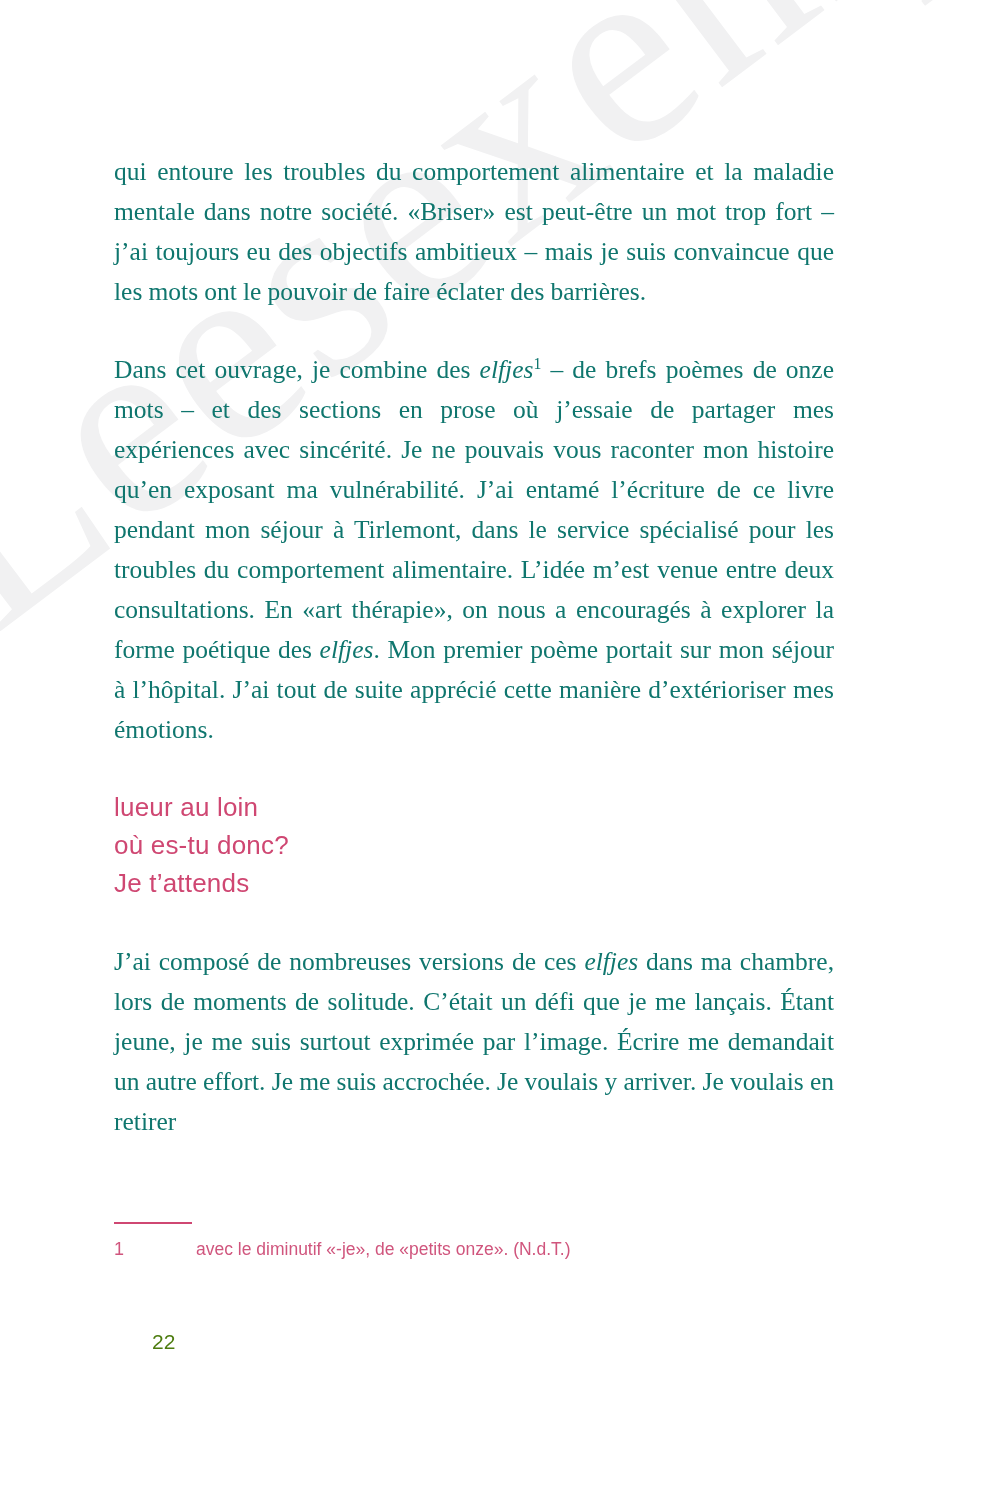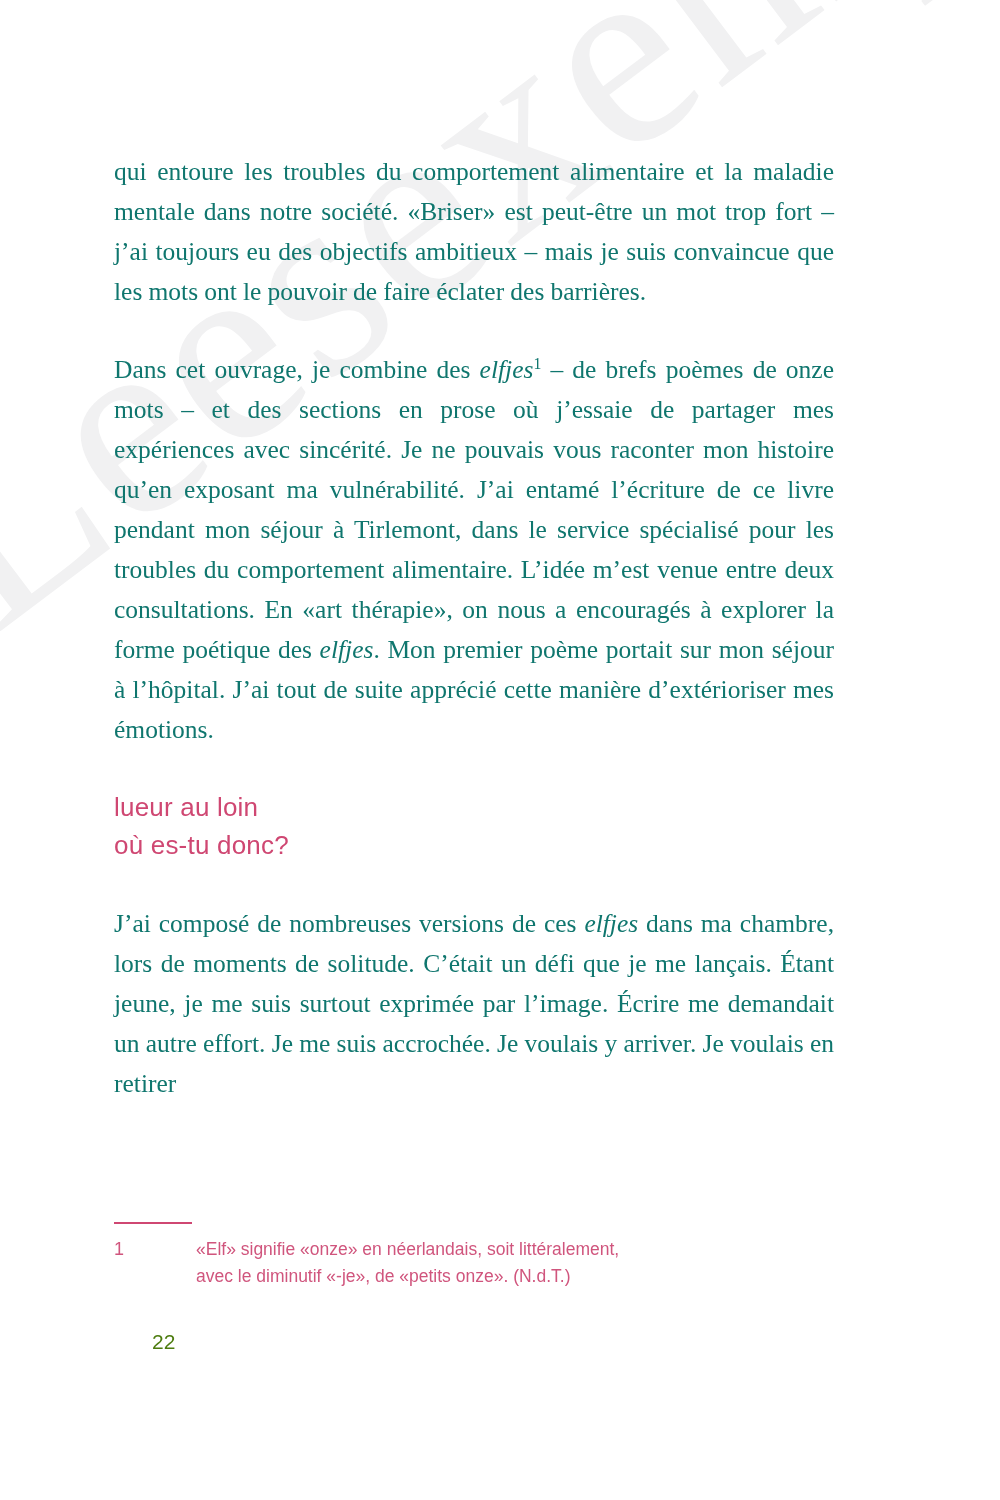--- a/index.html
+++ b/index.html
@@ -127,32 +127,32 @@
 
   <div class="content">
 
     <p class="body-par" id="par-1">qui entoure les troubles du comportement alimentaire et la maladie mentale dans notre société. «Briser» est peut-être un mot trop fort – j’ai toujours eu des objectifs ambitieux – mais je suis convaincue que les mots ont le pouvoir de faire éclater des barrières.</p>
 
     <p class="body-par" id="par-2">Dans cet ouvrage, je combine des <span class="it">elfjes</span><sup class="fnref">1</sup> – de brefs poèmes de onze mots – et des sections en prose où j’essaie de partager mes expériences avec sincérité. Je ne pouvais vous raconter mon histoire qu’en exposant ma vulnérabilité. J’ai entamé l’écriture de ce livre pendant mon séjour à Tirlemont, dans le service spécialisé pour les troubles du comportement alimentaire. L’idée m’est venue entre deux consultations. En «art thérapie», on nous a encouragés à explorer la forme poétique des <span class="it">elfjes</span>. Mon premier poème portait sur mon séjour à l’hôpital. J’ai tout de suite apprécié cette manière d’extérioriser mes émotions.</p>
 
     <div class="poem">
       <span class="pline">lueur au loin</span>
       <span class="pline">où es-tu donc?</span>
+      <span class="pline">Je t’attends</span>
     </div>
 
     <p class="body-par" id="par-3">J’ai composé de nombreuses versions de ces <span class="it">elfjes</span> dans ma chambre, lors de moments de solitude. C’était un défi que je me lançais. Étant jeune, je me suis surtout exprimée par l’image. Écrire me demandait un autre effort. Je me suis accrochée. Je voulais y arriver. Je voulais en retirer</p>
 
   </div>
 
   <div class="footnote-zone">
     <hr class="fn-rule">
     <div class="fn-row">
       <span class="fn-num">1</span>
       <span class="fn-text">
-        <span class="fline">«Elf» signifie «onze» en néerlandais, soit littéralement,</span>
         <span class="fline">avec le diminutif «-je», de «petits onze». (N.d.T.)</span>
       </span>
     </div>
   </div>
 
   <div class="folio">22</div>
 
 </div>
 
 </body></html>

